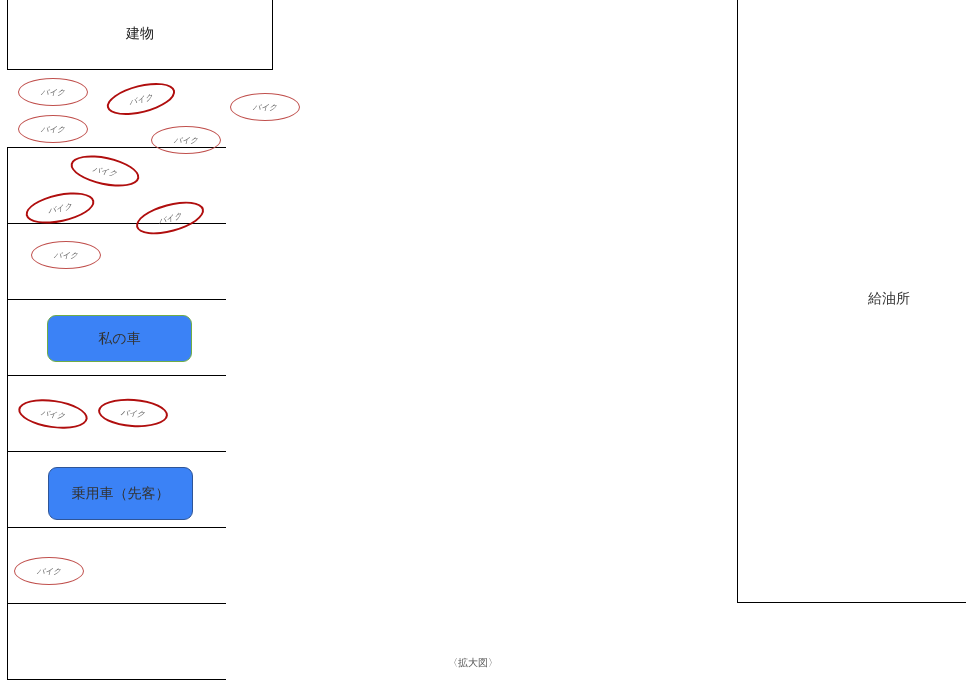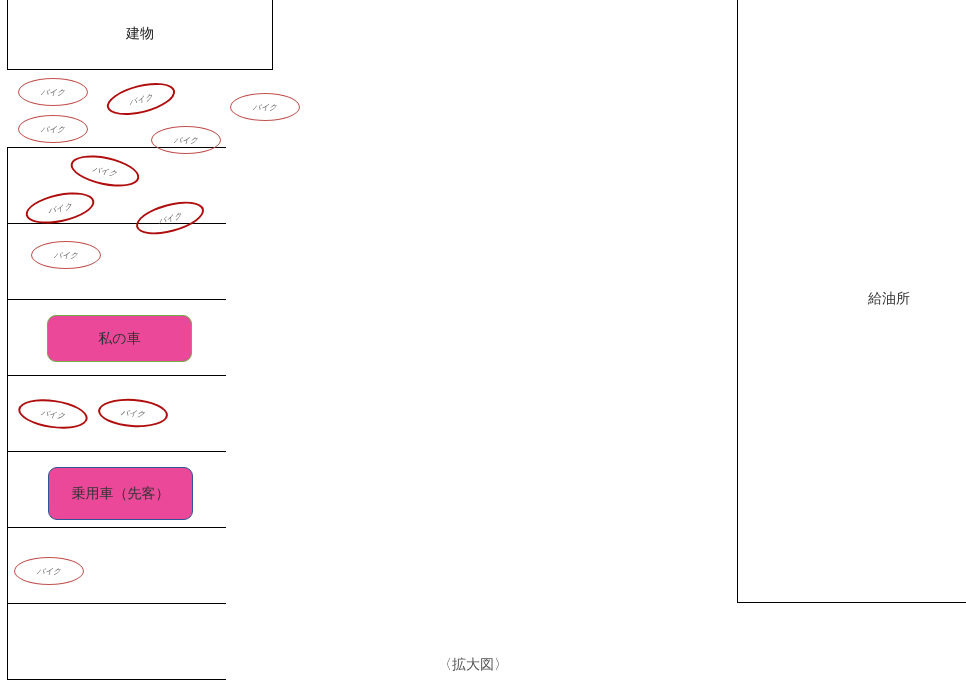--- a/index.html
+++ b/index.html
@@ -9,29 +9,29 @@
   .building { left:7px; top:-2px; width:266px; height:72px; border:1px solid #000;
               border-top:none; display:flex; align-items:center; justify-content:center;
               font-size:14px; color:#222; box-sizing:border-box; }
   .lot { position:absolute; left:7px; width:219px; border-top:1px solid #000; }
   .lot-left { position:absolute; left:7px; top:147px; width:1px; height:533px; background:#000; }
   .lot-bottom { position:absolute; left:7px; top:679px; width:219px; height:1px; background:#000; }
   .station { left:737px; top:-2px; width:240px; height:605px; border-left:1px solid #000;
              border-bottom:1px solid #000; box-sizing:border-box; }
   .station-label { position:absolute; left:832px; top:290px; font-size:14px; color:#333;margin-left:36px; }
   .car { position:absolute; border-radius:9px; display:flex; align-items:center;
-         justify-content:center; font-size:14px; color:#333; box-sizing:border-box; background:#ec4899; }
+         justify-content:center; font-size:14px; color:#333; box-sizing:border-box; background:#3b82f6; }
   .car-mine { left:47px; top:315px; width:145px; height:47px; border:1px solid #70ad47; }
   .car-prior { left:48px; top:467px; width:145px; height:53px; border:1px solid #2f5597; }
   .bike { position:absolute; width:70px; height:28px; border-radius:50%; box-sizing:border-box;
           display:flex; align-items:center; justify-content:center;
           font-size:8px; font-style:italic; color:#666; background:transparent; }
   .bike.thin { border:1.5px solid #c0504d; }
   .bike.thick { border:2px solid #b00e0e; }
-  .caption { position:absolute; left:438px; top:656px; font-size:14px; color:#555; }
+  .caption { position:absolute; left:448px; top:656px; font-size:10px; color:#555; }
 </style>
 </head>
 <body>
 
 <div class="abs building">
   <span>建物</span>
 </div>
 
 <div class="lot-left"></div>
 <div id="lot-lines">

